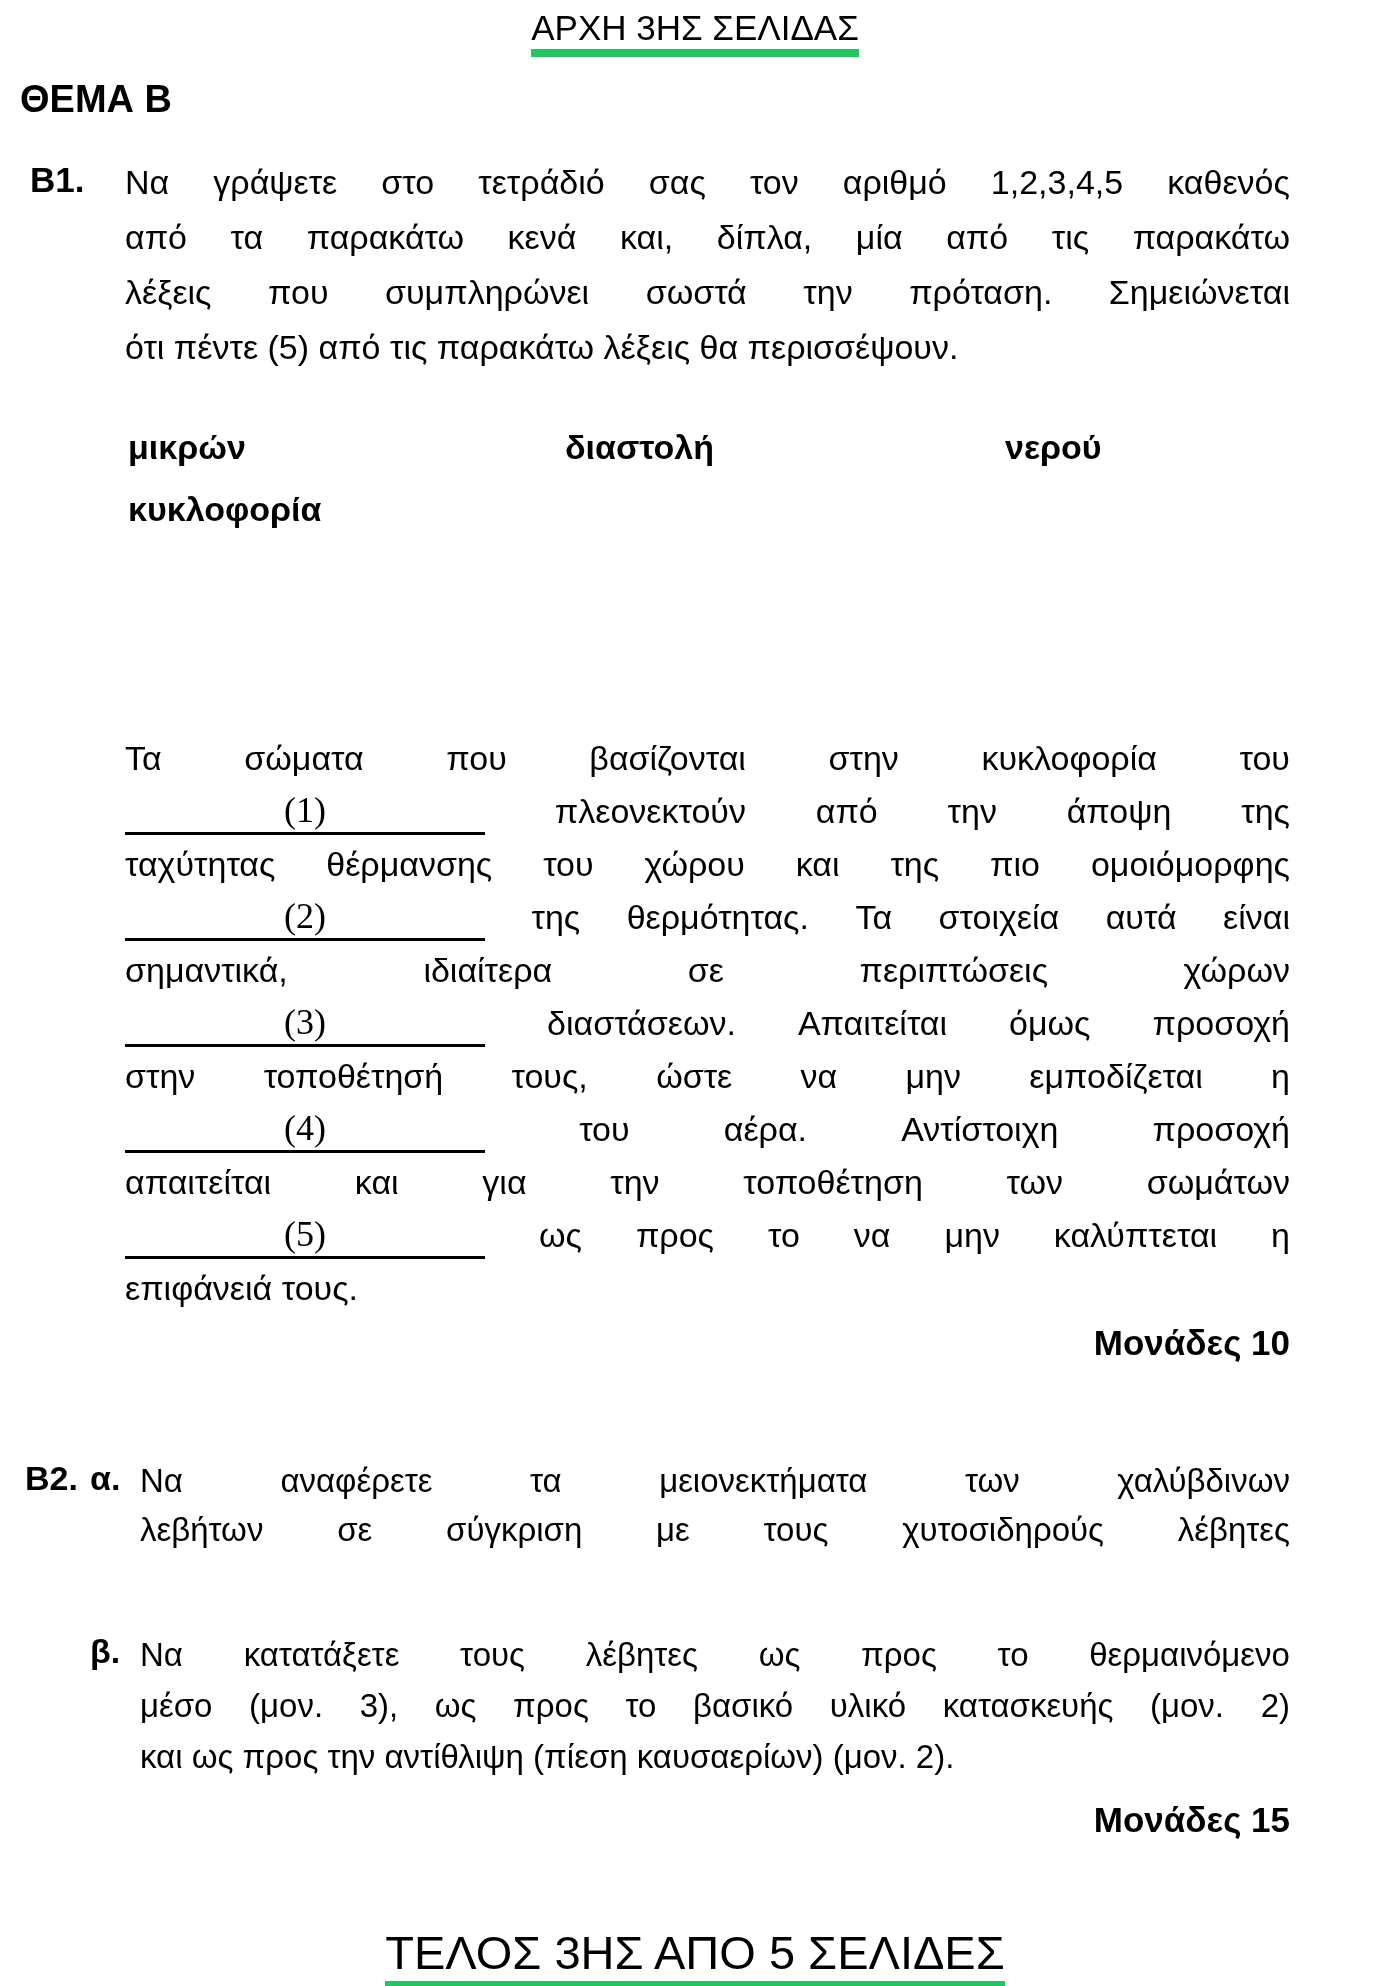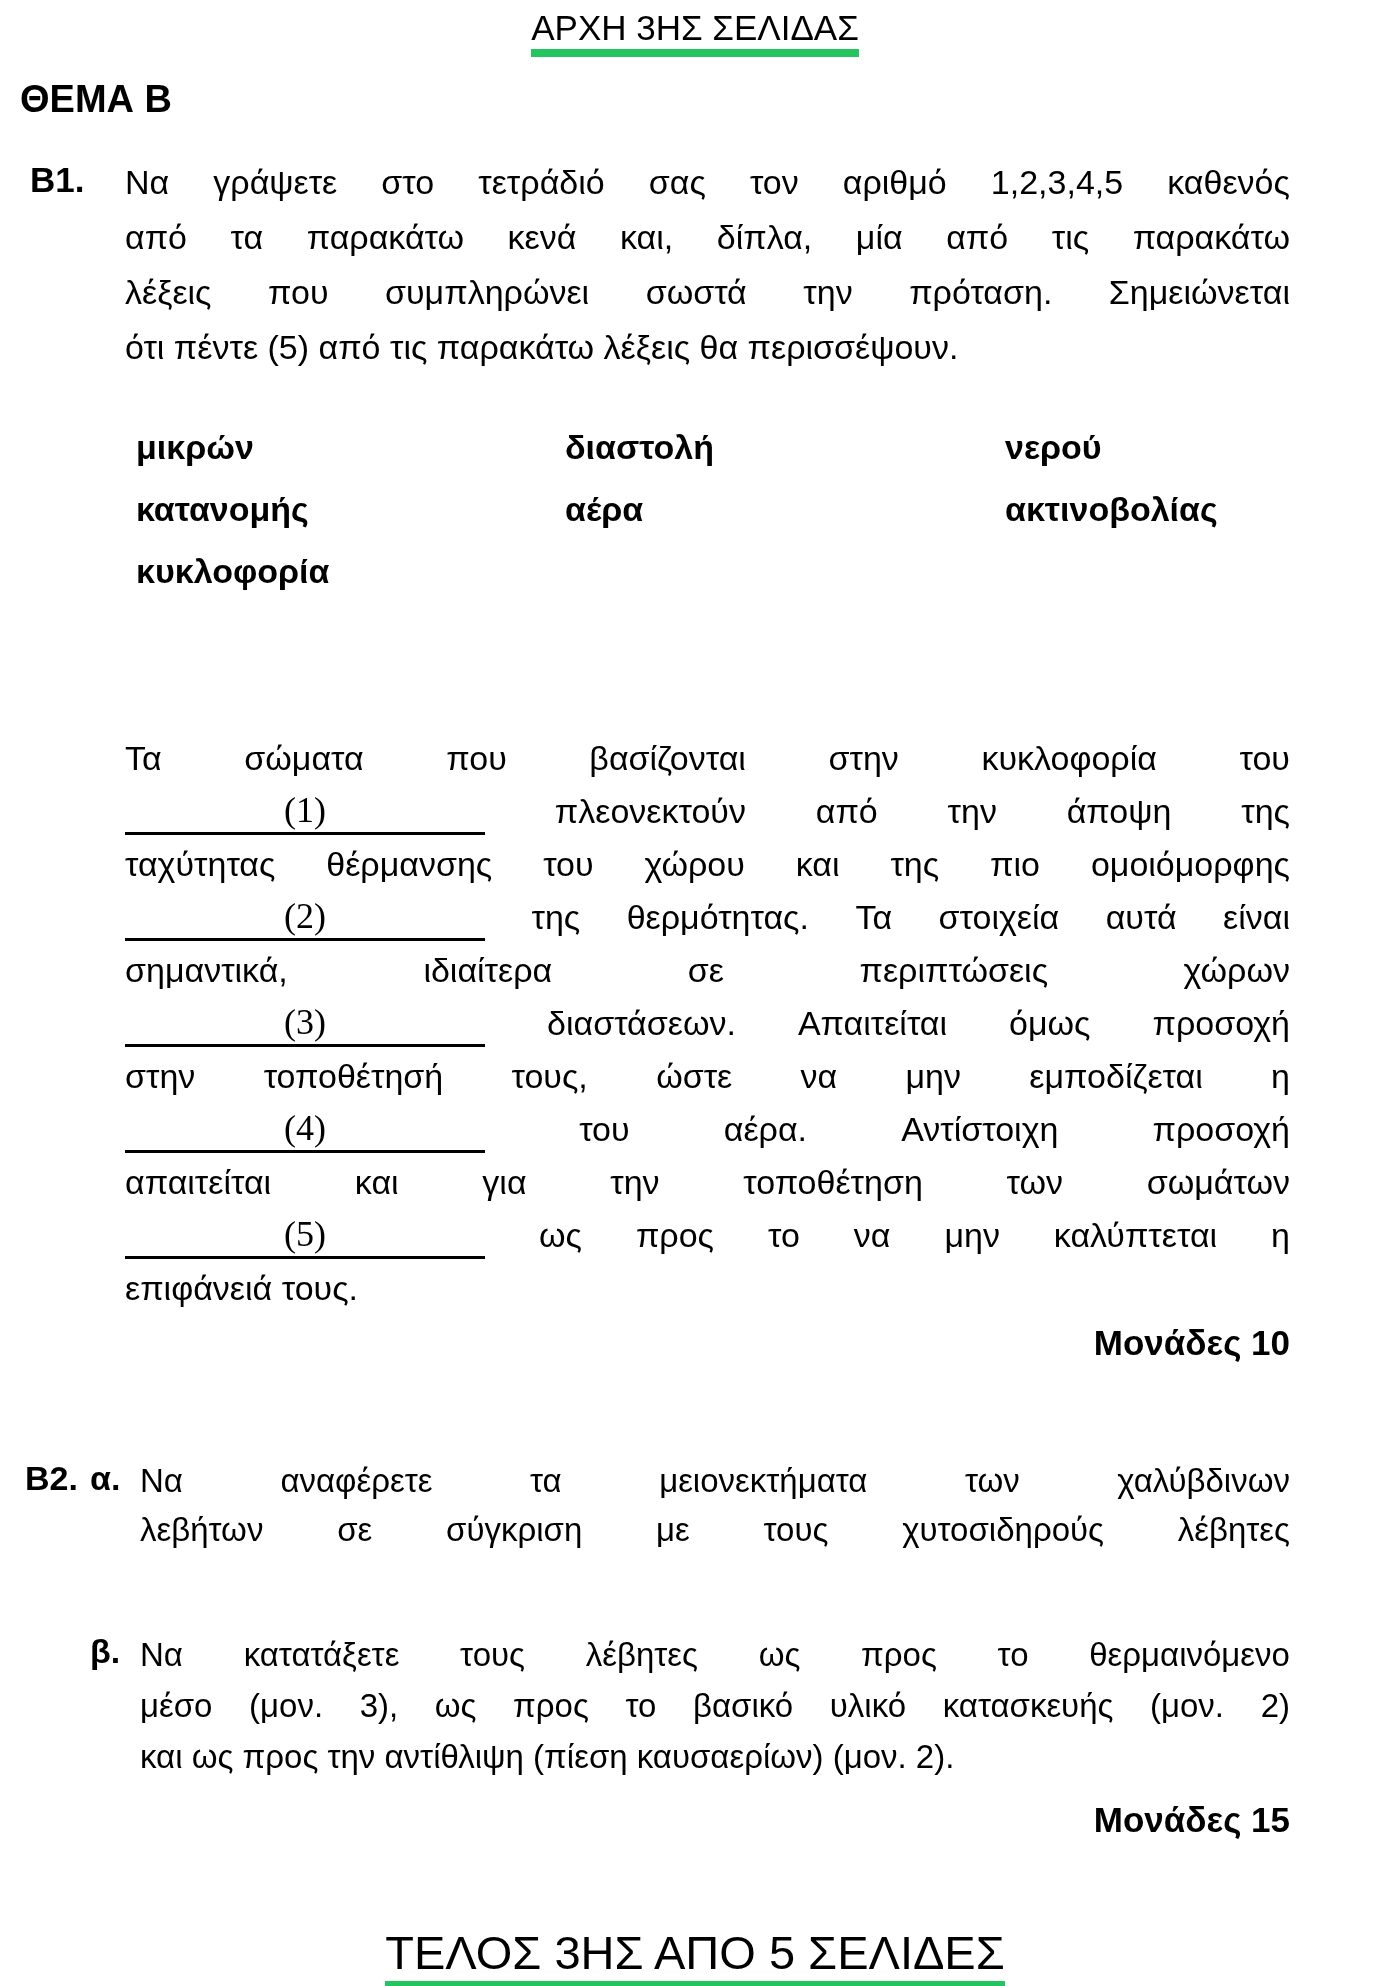--- a/index.html
+++ b/index.html
@@ -10,21 +10,21 @@
   .u{border-bottom:8px solid #22c55e;padding-bottom:2px;}
   .header{position:absolute;top:8px;left:0;width:100%;text-align:center;font-size:35px;}
   .footer{position:absolute;top:1925px;left:0;width:100%;text-align:center;font-size:47px;}
   .thema{position:absolute;top:78px;left:20px;font-size:38px;font-weight:bold;}
   .b1-label{position:absolute;top:160px;left:30px;font-size:35px;font-weight:bold;}
   .b1-intro{position:absolute;top:155px;left:125px;width:1165px;font-size:34px;}
   .b1-intro .line{height:55px;line-height:55px;}
   .wordbank{position:absolute;top:428px;left:128px;width:1162px;font-size:34px;font-weight:bold;}
   .wb-row{position:relative;height:62px;}
   .wb-row span{position:absolute;top:0;white-space:nowrap;}
-  .wb-c0{left:8px;}
+  .wb-c0{left:0;}
   .wb-c1{left:437px;}
   .wb-c2{left:877px;}
   .passage{position:absolute;top:732px;left:125px;width:1165px;font-size:34px;}
   .passage .line{height:53px;line-height:53px;}
   .jline{display:flex;justify-content:space-between;align-items:center;}
   .jline span{white-space:nowrap;}
   .pline{display:block;}
   .blank{
     display:inline-block;width:360px;text-align:center;
     border-bottom:3px solid #000;height:44px;line-height:44px;
@@ -89,25 +89,20 @@
       <div class="line pline">ότι πέντε (5) από τις παρακάτω λέξεις θα περισσέψουν.</div>
     </div>
 
   <div class="wordbank">
       <div class="wb-row">
         <span class="wb-c0">μικρών</span>
         <span class="wb-c1">διαστολή</span>
         <span class="wb-c2">νερού</span>
       </div>
       <div class="wb-row">
-        <span class="wb-c0">κατανομής</span>
-        <span class="wb-c1">αέρα</span>
-        <span class="wb-c2">ακτινοβολίας</span>
-      </div>
-      <div class="wb-row">
         <span class="wb-c0">κυκλοφορία</span>
       </div>
     </div>
 
   <div class="passage">
       <div class="line jline">
         <span>Τα</span>
         <span>σώματα</span>
         <span>που</span>
         <span>βασίζονται</span>

